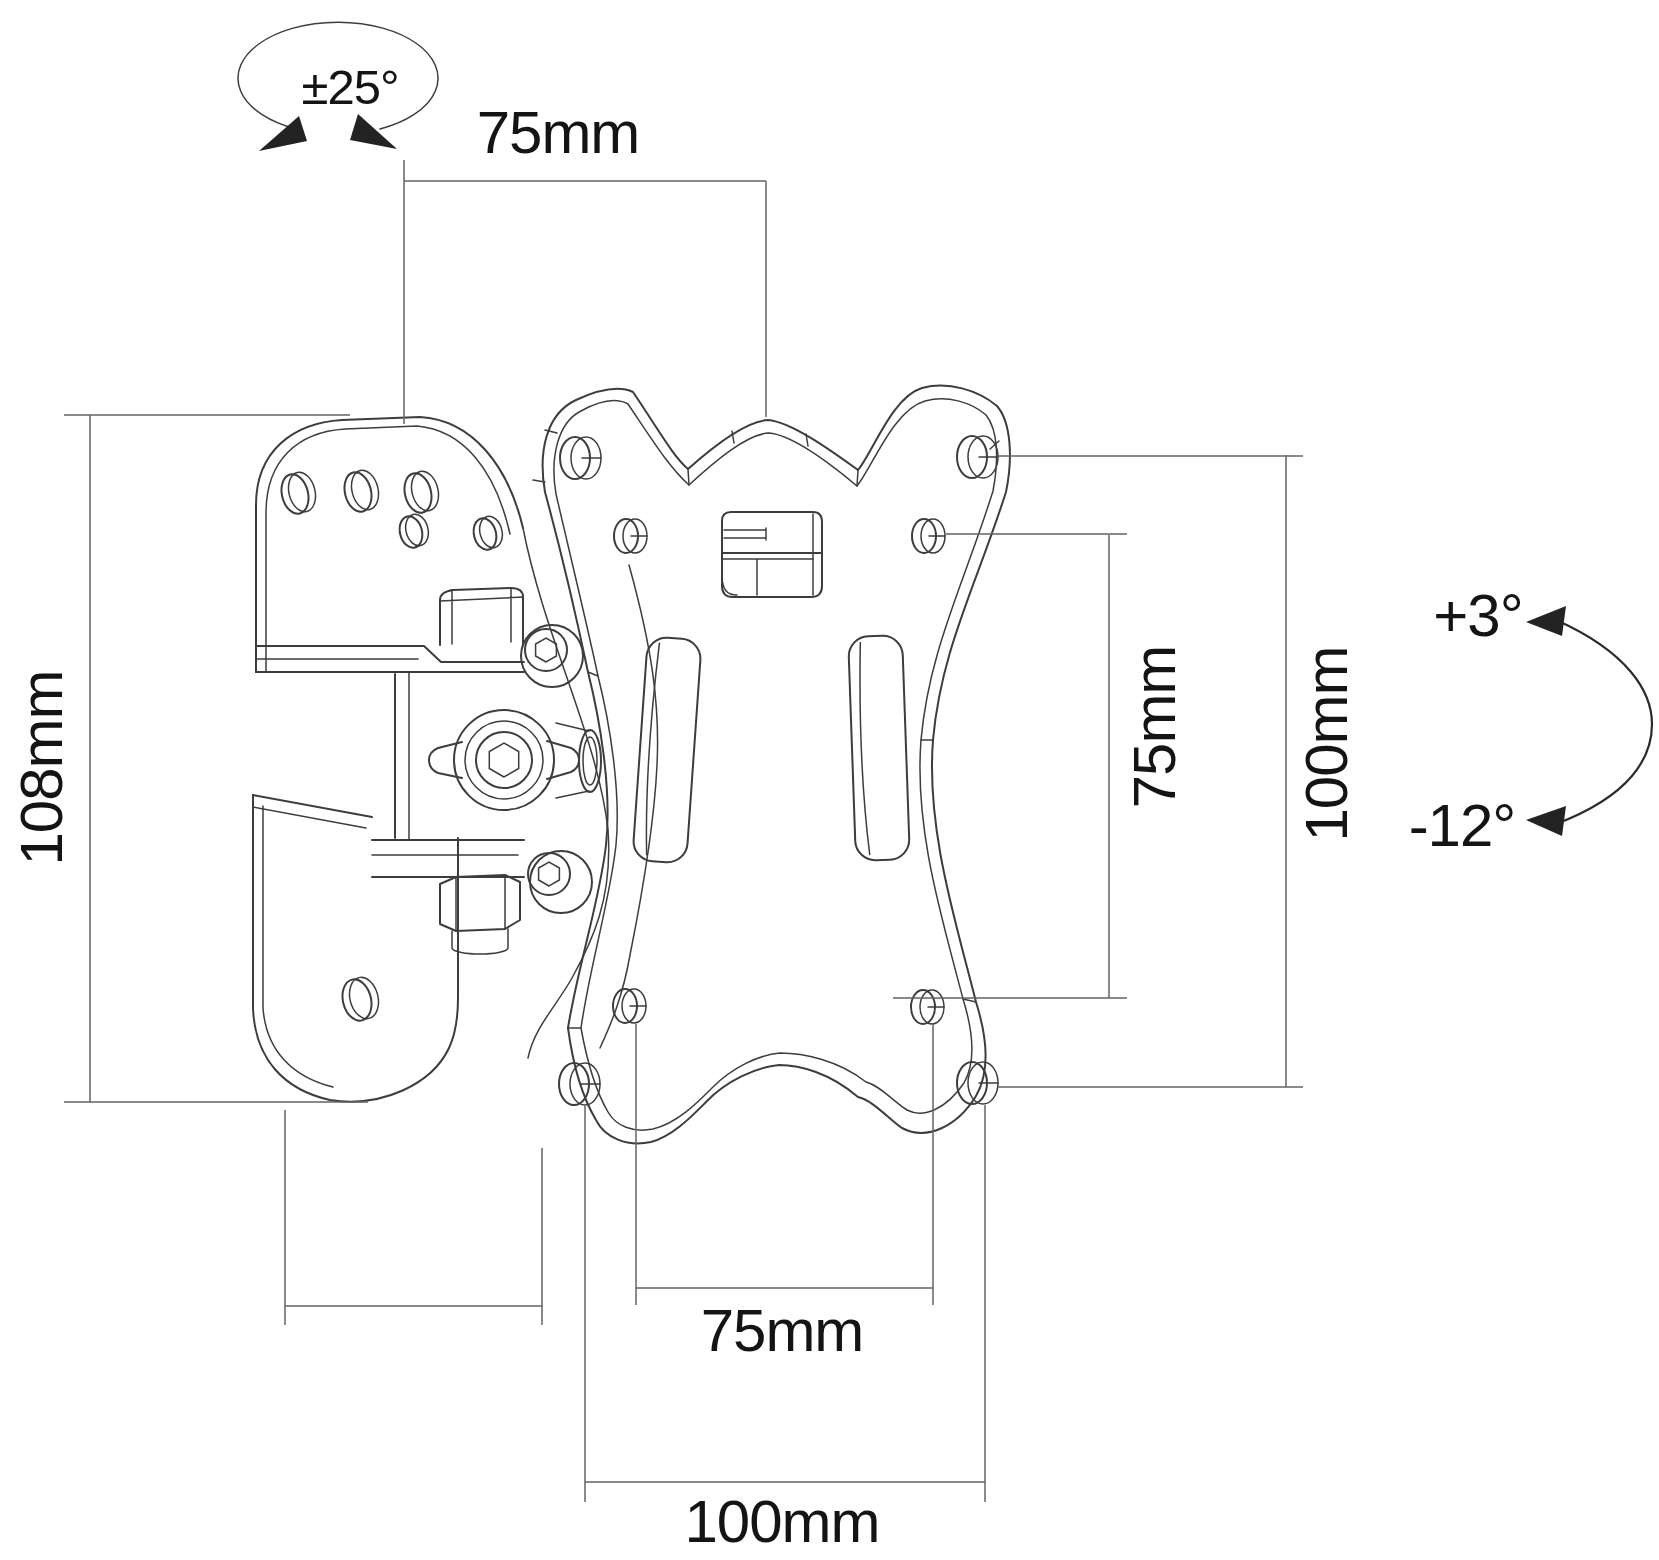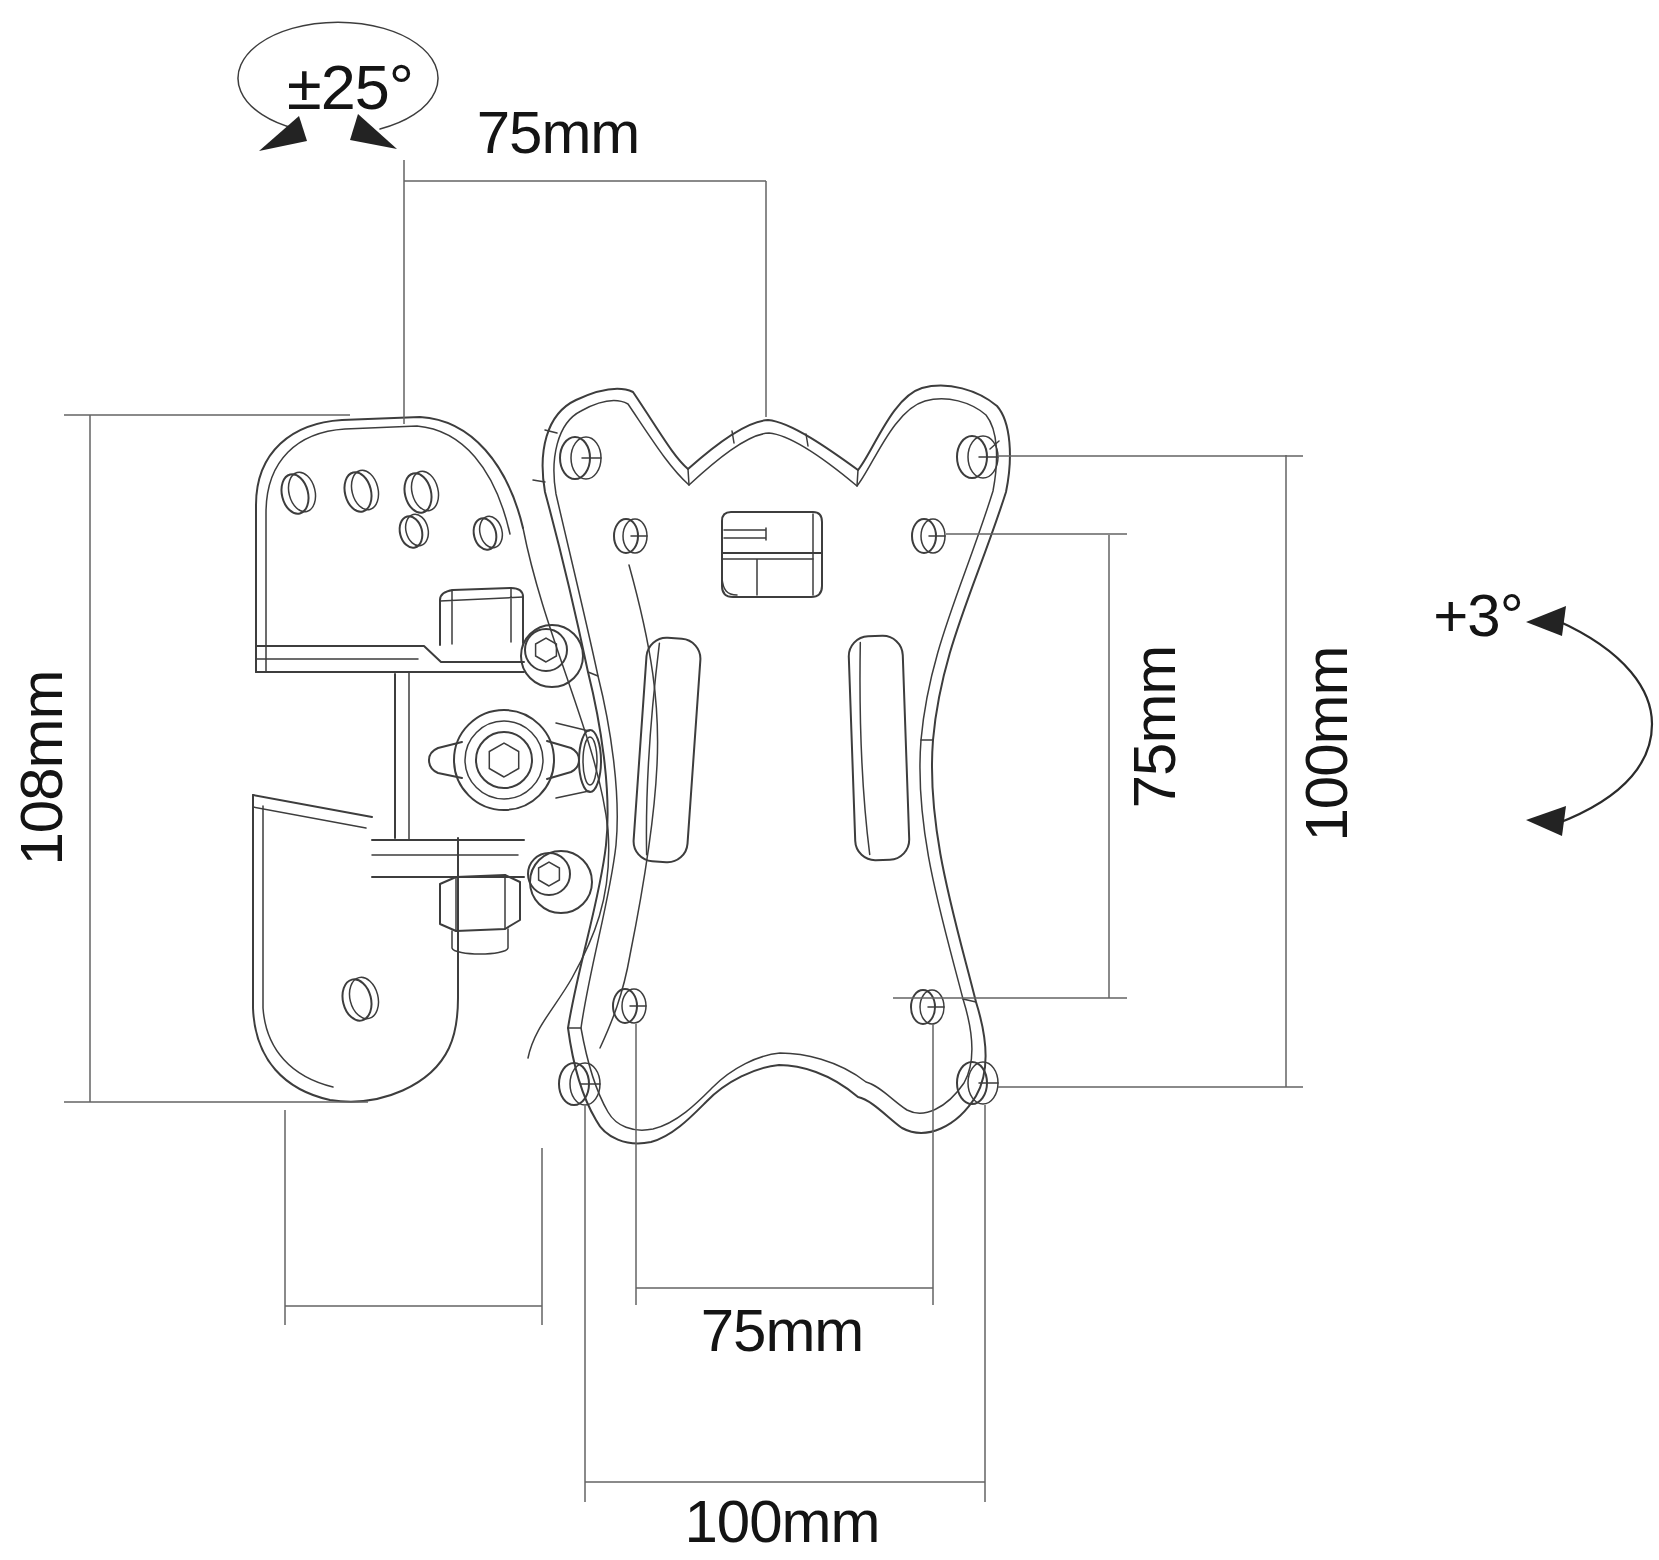--- a/index.html
+++ b/index.html
@@ -6,21 +6,21 @@
     --background:#ffffff; --outline:#3d3d3d; --dimension_line:#646464;
     --label_text:#141414; --arrow_fill:#232323;
   }
   html,body{margin:0;padding:0;background:#fff;}
   .canvas{position:relative;width:1659px;height:1560px;background:var(--background);
           font-family:"Liberation Sans",sans-serif;overflow:hidden;}
   .canvas svg{position:absolute;left:0;top:0;}
   .label{position:absolute;width:240px;height:64px;line-height:64px;text-align:center;
          color:var(--label_text);font-size:60px;letter-spacing:-1px;white-space:nowrap;}
   .label.rot{transform:rotate(-90deg);transform-origin:center center;}
-  .label.big{font-size:63px;}
+  .label.big{font-size:49px;}
   .ln{stroke:var(--outline);stroke-width:2;fill:none;stroke-linecap:round;stroke-linejoin:round;}
   .thin{stroke:var(--outline);stroke-width:1.5;fill:none;stroke-linecap:round;}
   .dim{stroke:var(--dimension_line);stroke-width:1.5;fill:none;stroke-linecap:butt;}
   .arr{fill:var(--arrow_fill);stroke:none;}
   .arc{stroke:#2b2b2b;stroke-width:2.2;fill:none;stroke-linecap:round;}
 </style>
 </head>
 <body>
 
 <div class="canvas">
@@ -232,13 +232,14 @@
   </svg>
 
   <div class="label big" style="left:230px;top:55px;">±25°</div>
   <div class="label" style="left:438px;top:101px;">75mm</div>
   <div class="label rot" style="left:-78px;top:736px;">108mm</div>
   <div class="label" style="left:662px;top:1299px;">75mm</div>
   <div class="label" style="left:662px;top:1490px;">100mm</div>
   <div class="label rot" style="left:1035px;top:695px;">75mm</div>
   <div class="label rot" style="left:1207px;top:712px;">100mm</div>
   <div class="label" style="left:1358px;top:584px;">+3°</div>
+  <div class="label" style="left:1342px;top:794px;">-12°</div>
 </div>
 
 </body></html>

